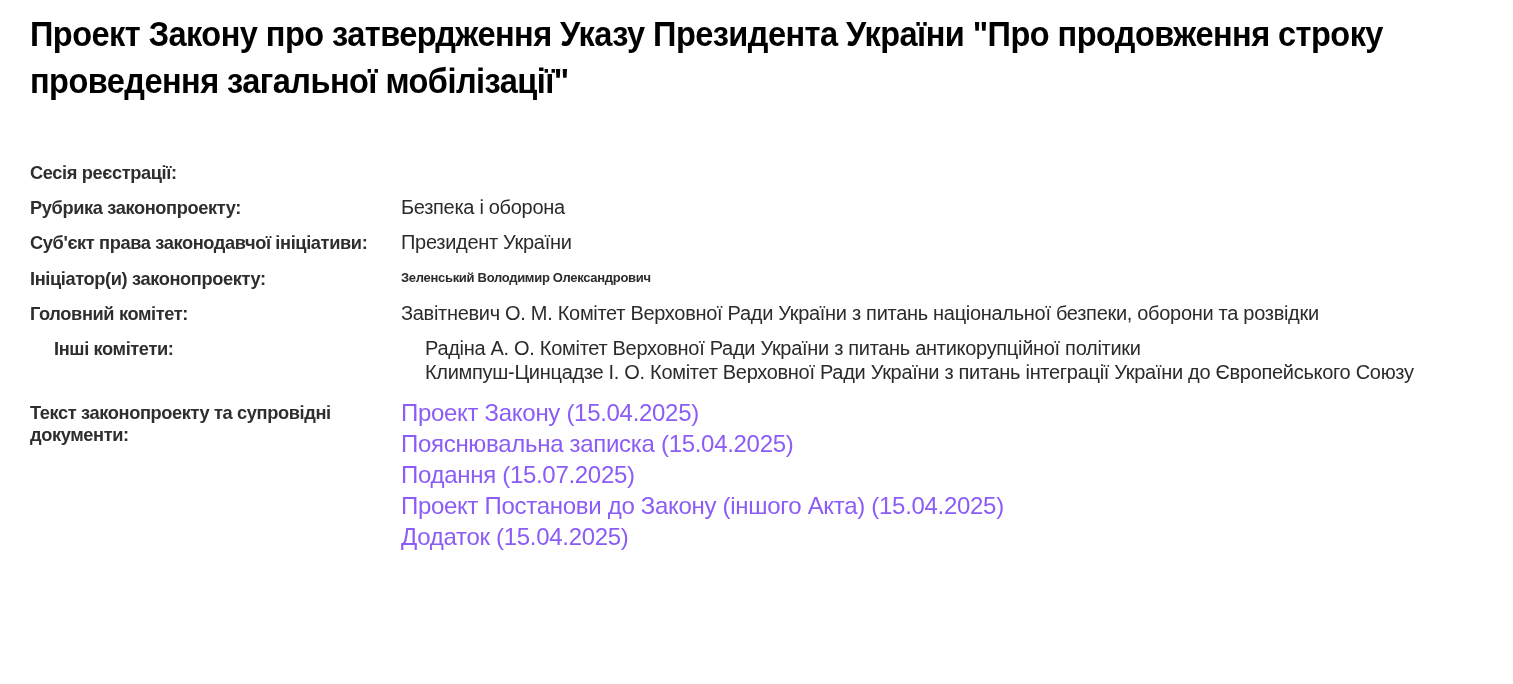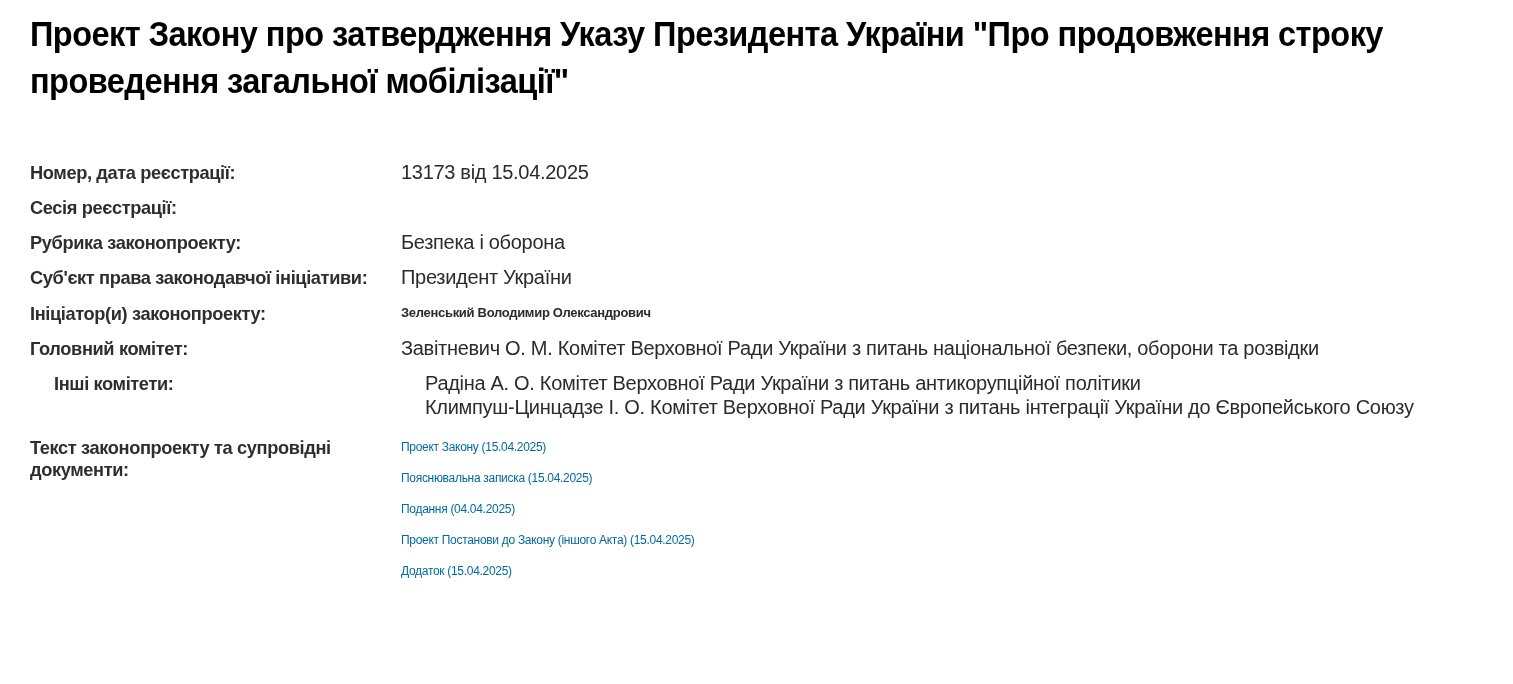--- a/index.html
+++ b/index.html
@@ -61,44 +61,40 @@
       font-weight: 700;
       font-size: 13px;
       color: #2b2b2b;
     }
     .value .line {
       display: block;
       line-height: 24px;
     }
     .docs .doc-link {
       display: block;
-      color: #0369a1;
+      color: #8b5cf6;
       text-decoration: none;
       line-height: 31px;
-      font-size: 12px;
+      font-size: 24px;
       cursor: pointer;
     }
     .docs {
       margin-top: -5px;
     }
     .row.r-subject { margin-bottom: 14px; }
     .row.r-others { margin-bottom: 18px; margin-left: 24px; }
   </style>
 </head>
 <body>
 
 <div class="page">
   <h1 class="title">Проект Закону про затвердження Указу Президента України "Про продовження строку проведення загальної мобілізації"</h1>
 
   <div class="info">
 
-    <div class="row">
-      <div class="label">Номер, дата реєстрації:</div>
-      <div class="value">13173 від 15.04.2025</div>
-    </div>
 
     <div class="row">
       <div class="label">Сесія реєстрації:</div>
     </div>
 
     <div class="row">
       <div class="label">Рубрика законопроекту:</div>
       <div class="value">Безпека і оборона</div>
     </div>
 
@@ -123,20 +119,20 @@
         <span class="line">Радіна А. О. Комітет Верховної Ради України з питань антикорупційної політики</span>
         <span class="line">Климпуш-Цинцадзе І. О. Комітет Верховної Ради України з питань інтеграції України до Європейського Союзу</span>
       </div>
     </div>
 
     <div class="row">
       <div class="label" style="width:260px;flex-basis:371px;">Текст законопроекту та супровідні документи:</div>
       <div class="value docs">
         <a class="doc-link">Проект Закону (15.04.2025)</a>
         <a class="doc-link">Пояснювальна записка (15.04.2025)</a>
-        <a class="doc-link">Подання (04.04.2025)</a>
+        <a class="doc-link">Подання (15.07.2025)</a>
         <a class="doc-link">Проект Постанови до Закону (іншого Акта) (15.04.2025)</a>
         <a class="doc-link">Додаток (15.04.2025)</a>
       </div>
     </div>
 
   </div>
 </div>
 
 </body></html>

